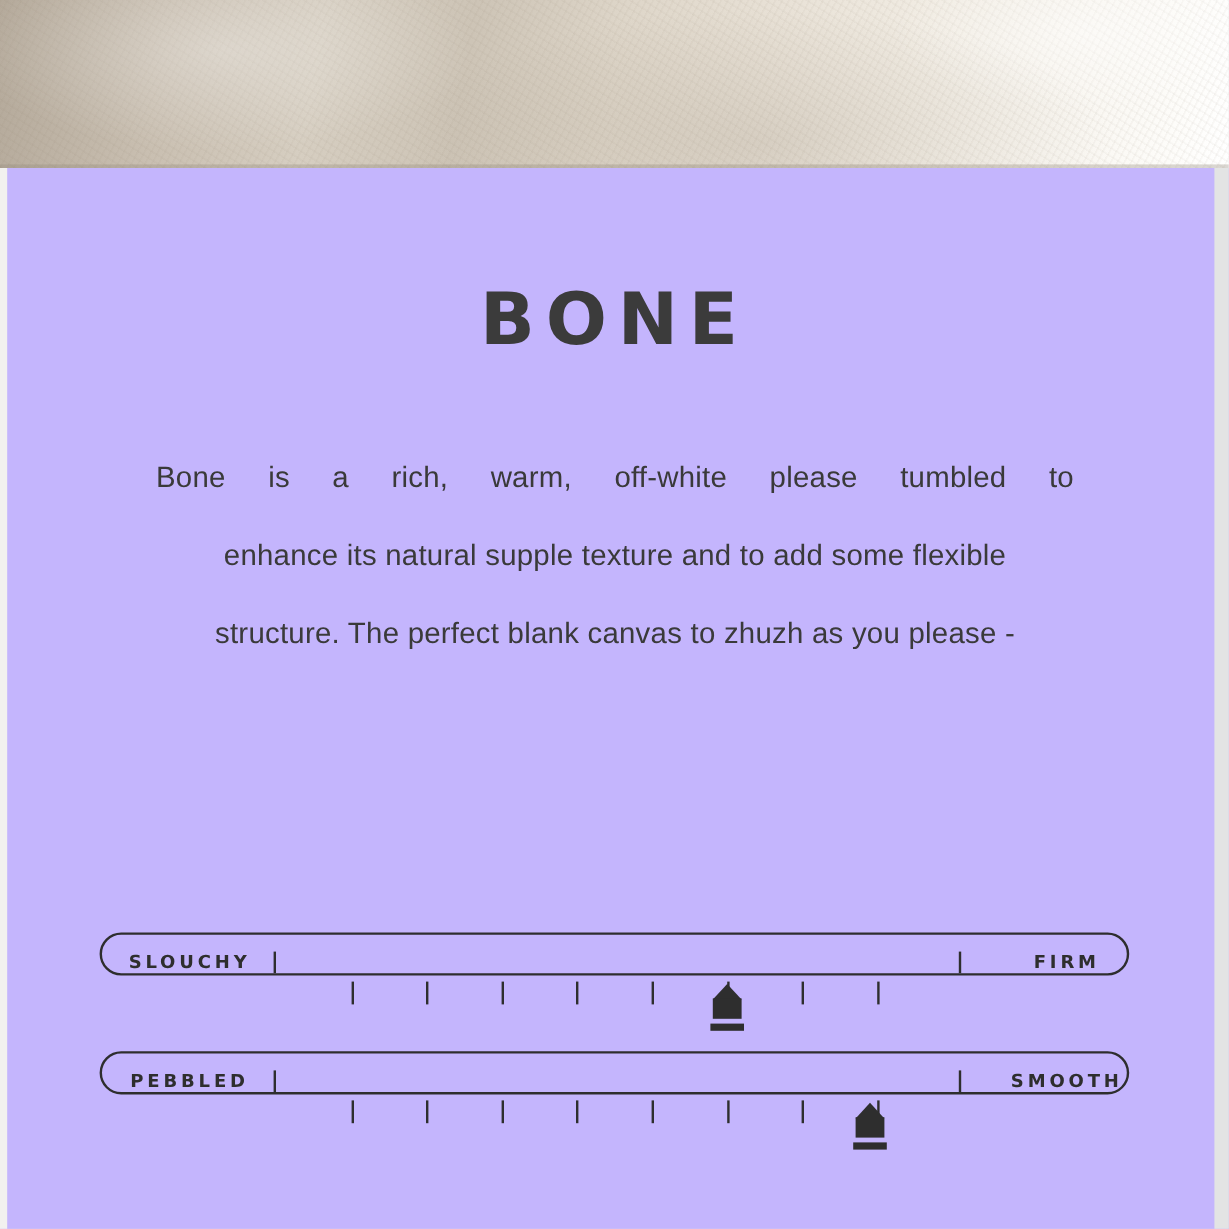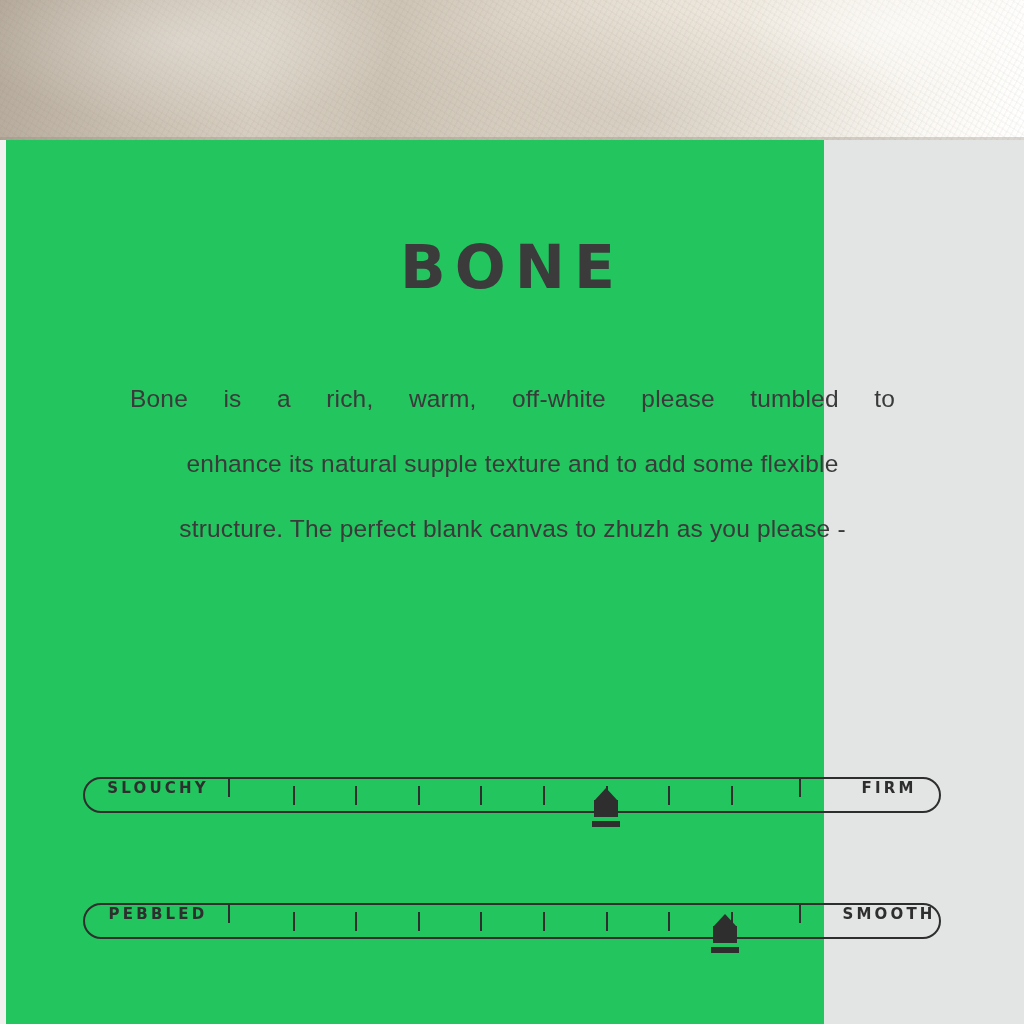--- a/index.html
+++ b/index.html
@@ -9,23 +9,23 @@
   body {
     width: 1024px;
     height: 1024px;
     background: #e3e4e4;
     font-family: "Liberation Sans", sans-serif;
     overflow: hidden;
   }
 
   .page {
     position: relative;
-    width: 824px;
+    width: 1012px;
     height: 1024px;
-    background: #22c55e;
+    background: #c4b5fd;
   }
 
   
   .photo-band {
     position: absolute;
     top: 0;
     left: 0;
     width: 1024px;
     height: 140px;
     background:
@@ -110,30 +110,30 @@
     white-space: normal;
   }
 
   
   .slider-wrap {
     position: absolute;
     left: 83px;
     width: 858px;
   }
   .slider-1 { top: 777px; }
-  .slider-2 { top: 903px; }
+  .slider-2 { top: 876px; }
 
   .slider-track {
     position: relative;
     height: 36px;
     border: 2px solid #2e2e2e;
     border-radius: 18px;
     box-sizing: border-box;
     display: flex;
-    align-items: flex-start;
+    align-items: flex-end;
   }
   .slider-label {
     display: flex;
     align-items: center;
     justify-content: center;
     font-family: "DejaVu Sans", sans-serif;
     font-weight: 700;
     font-size: 15px;
     letter-spacing: 3.2px;
     color: #2e2e2e;

